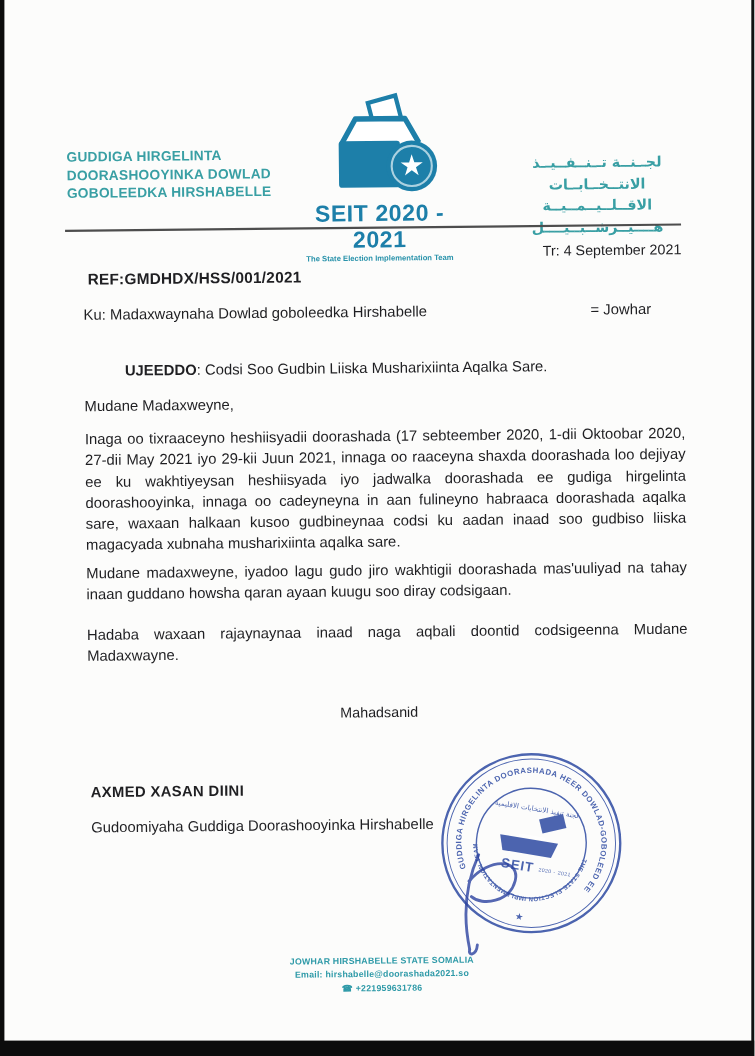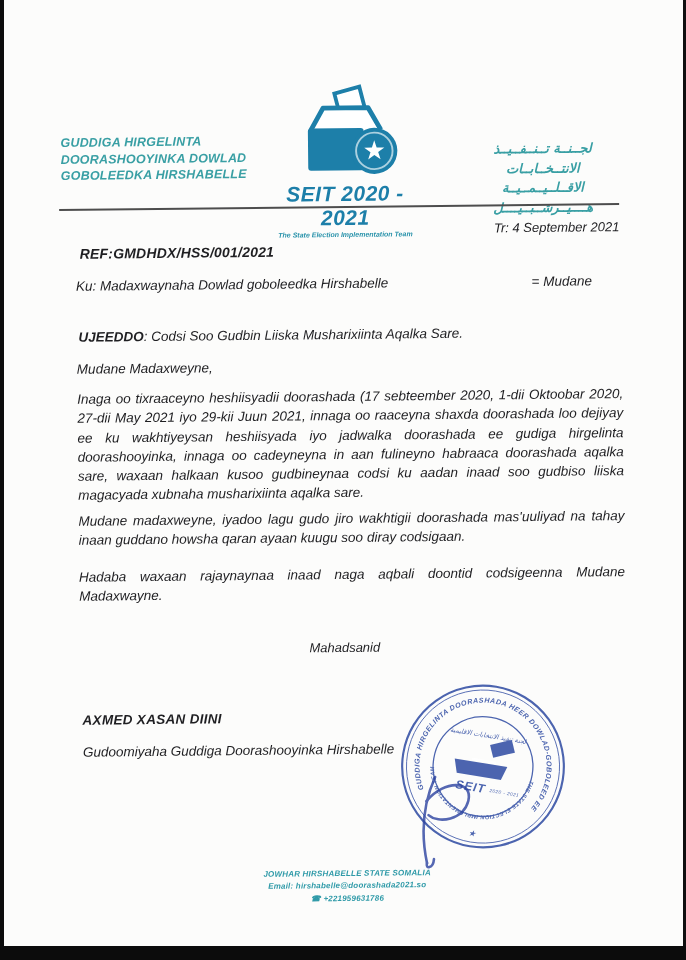--- a/index.html
+++ b/index.html
@@ -1,19 +1,19 @@
 <!DOCTYPE html>
 <html><head>
 <meta charset="utf-8">
 <style>
   html,body{margin:0;padding:0;background:#d9d9d9;}
   .paper{
     position:relative;width:686px;height:960px;margin:0 auto;
     background:#fcfcfb;overflow:hidden;
-    font-family:"Liberation Sans",sans-serif;color:#1f1f22;font-style:italic;
+    font-family:"Liberation Sans",sans-serif;color:#1f1f22;
   }
   .edge-left{position:absolute;left:0;top:0;width:4px;height:100%;background:#0c0c0c;}
   .edge-right{position:absolute;right:0;top:0;width:3px;height:100%;background:#101010;}
   .edge-bottom{position:absolute;left:0;bottom:0;width:100%;height:14px;background:#0c0c0c;}
   .content{position:absolute;left:0;top:0;width:100%;height:100%;transform:rotate(-0.6deg);}
 
   
   .org{position:absolute;left:64px;top:132px;width:215px;
        color:#399fa4;font-weight:bold;font-size:12.5px;line-height:1.32;letter-spacing:.2px;}
   .logo{position:absolute;left:268px;top:84px;width:160px;text-align:center;}
@@ -25,21 +25,21 @@
   .rule{position:absolute;left:62px;top:206px;width:560px;height:2px;background:#4d4d4d;}
 
   
   .date{position:absolute;right:64px;top:222px;font-size:13px;}
   .ref{position:absolute;left:82px;top:243px;font-size:14px;font-weight:bold;letter-spacing:.2px;}
   .to-line{position:absolute;left:78px;right:92px;top:276px;display:flex;
            justify-content:space-between;font-size:13.5px;}
 
   
   .subject{position:absolute;left:80px;top:327px;font-size:13.5px;}
-  .subject b{font-weight:bold;}
+  .subject b{font-weight:bold;margin-left:35px;}
   .salutation{position:absolute;left:78px;top:359px;font-size:13.5px;}
   .para{position:absolute;left:78px;width:546px;font-size:13.5px;line-height:1.43;text-align:justify;}
   .p1{top:387px;}
   .p2{top:509px;}
   .p3{top:565px;}
   .closing{position:absolute;left:0;width:100%;top:640px;text-align:center;font-size:13px;}
 
   
   .sig-name{position:absolute;left:80px;top:710px;font-size:13.5px;font-weight:600;letter-spacing:.3px;}
   .sig-title{position:absolute;left:80px;top:742px;font-size:13.5px;}
@@ -88,21 +88,21 @@
       <div>الانتــخــابــات الاقــلــيــمــيــة</div>
       <div>هــــيــرشــبــيــــل</div>
     </div>
 
     <div class="rule"></div>
 
     <div class="date">Tr: 4 September 2021</div>
     <div class="ref">REF:GMDHDX/HSS/001/2021</div>
     <div class="to-line">
       <span>Ku: Madaxwaynaha Dowlad goboleedka Hirshabelle</span>
-      <span>= Mudane</span>
+      <span>= Jowhar</span>
     </div>
 
     <div class="subject">
       <b>UJEEDDO</b><span>: Codsi Soo Gudbin Liiska Musharixiinta Aqalka Sare.</span>
     </div>
     <div class="salutation">Mudane Madaxweyne,</div>
     <div class="para p1">Inaga oo tixraaceyno heshiisyadii doorashada (17 sebteember 2020, 1-dii Oktoobar 2020, 27-dii May 2021 iyo 29-kii Juun 2021, innaga oo raaceyna shaxda doorashada loo dejiyay ee ku wakhtiyeysan heshiisyada iyo jadwalka doorashada ee gudiga hirgelinta doorashooyinka, innaga oo cadeyneyna in aan fulineyno habraaca doorashada aqalka sare, waxaan halkaan kusoo gudbineynaa codsi ku aadan inaad soo gudbiso liiska magacyada xubnaha musharixiinta aqalka sare.</div>
     <div class="para p2">Mudane madaxweyne, iyadoo lagu gudo jiro wakhtigii doorashada mas'uuliyad na tahay inaan guddano howsha qaran ayaan kuugu soo diray codsigaan.</div>
     <div class="para p3">Hadaba waxaan rajaynaynaa inaad naga aqbali doontid codsigeenna Mudane Madaxwayne.</div>
     <div class="closing">Mahadsanid</div>

